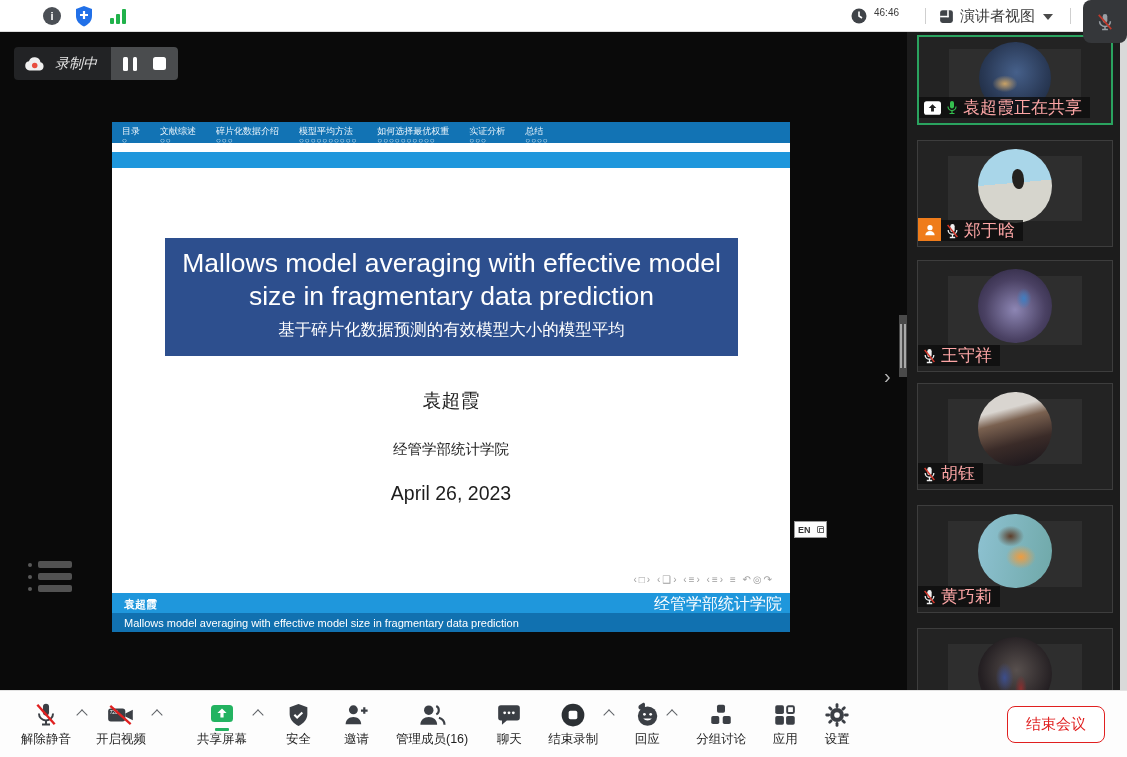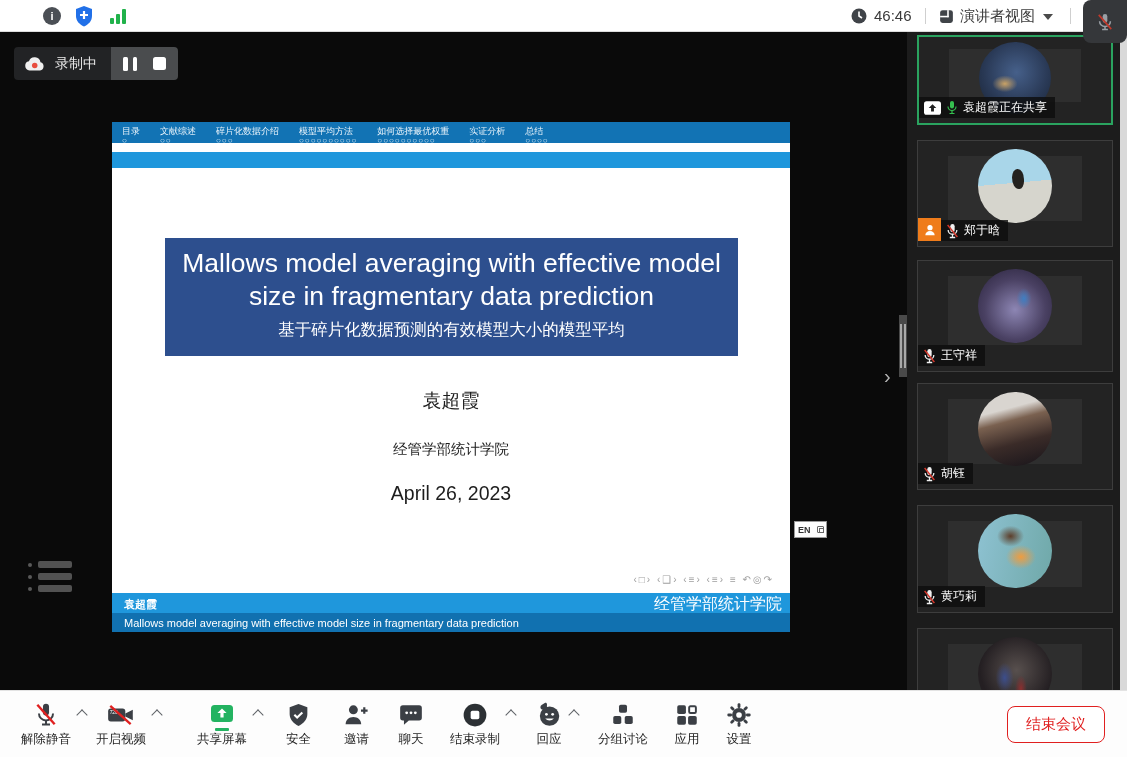--- a/index.html
+++ b/index.html
@@ -10,33 +10,33 @@
   
   #topbar { left:0; top:0; width:1127px; height:32px; background:#fff; border-bottom:1px solid #dcdcdc; z-index:30; }
   .info-circ { left:43px; top:7px; width:18px; height:18px; border-radius:50%; background:#4b4f55; color:#fff; font-size:11px; font-weight:bold; text-align:center; line-height:18px; }
   .shield { left:74px; top:5px; }
   .sigbars { left:110px; top:9px; width:18px; height:15px; }
   .sigbars i { position:absolute; bottom:0; width:4px; background:#21b24b; border-radius:1px; }
   .sigbars i:nth-child(1){ left:0; height:6px; }
   .sigbars i:nth-child(2){ left:6px; height:10px; }
   .sigbars i:nth-child(3){ left:12px; height:15px; }
   .clockic { left:851px; top:8px; width:16px; height:16px; }
-  #timer { left:874px; top:7px; font-size:15px; color:#3a3a3a; }
+  #timer { left:874px; top:7px; font-size:10px; color:#3a3a3a; }
   .tb-div { top:8px; width:1px; height:16px; background:#cfcfcf; }
   #viewic { left:938px; top:8px; }
   #viewlabel { left:960px; top:7px; font-size:15px; color:#3a3a3a; }
   .dd-tri { left:1043px; top:14px; width:0; height:0; border-left:5px solid transparent; border-right:5px solid transparent; border-top:6px solid #4a4a4a; }
   #selfmic { left:1083px; top:0; width:44px; height:43px; background:#35373a; border-radius:8px 0 8px 8px; z-index:40; display:flex; align-items:center; justify-content:center; }
 
   
   #stage { left:0; top:32px; width:907px; height:658px; background:#0a0a0a; }
 
   
   #rec { left:14px; top:15px; height:33px; display:flex; }
-  #rec-label { background:#222325; border-radius:4px 0 0 4px; display:flex; align-items:center; padding:0 14px 0 10px; gap:9px; }
+  #rec-label { background:#222325; border-radius:4px 0 0 4px; display:flex; align-items:center; padding:0 14px 0 10px; gap:9px;font-style:italic; }
   #rec-label span { color:#e8e8e8; font-size:14px; }
   #rec-btns { background:#4a4c4e; border-radius:0 4px 4px 0; display:flex; align-items:center; padding:0 12px; gap:16px; }
   .pausebtn { width:14px; height:14px; position:relative; }
   .pausebtn i { position:absolute; top:0; width:4.5px; height:14px; background:#fff; border-radius:1.5px; }
   .pausebtn i:first-child{ left:0; } .pausebtn i:last-child{ right:0; }
   .stopbtn { width:13px; height:13px; background:#fff; border-radius:2.5px; }
 
   
   #listic { left:28px; top:528px; opacity:.55; }
   #listic div { position:relative; height:12px; }
@@ -86,21 +86,21 @@
   .avatar { position:absolute; left:50%; transform:translateX(-50%); border-radius:50%; }
   .a1 { width:72px; height:72px; top:5px; background:radial-gradient(18px 12px at 36% 58%,#c9a266 0%,rgba(201,162,102,0) 70%),radial-gradient(circle at 52% 42%,#46608a 0%,#2a3a57 55%,#16202f 100%); }
   .a2 { width:74px; height:74px; top:8px; background:linear-gradient(175deg,#a9d6e9 0 46%,#d6d5cd 46% 100%); }
   .a2::after{ content:""; position:absolute; left:34px; top:20px; width:12px; height:20px; background:#24221f; border-radius:45% 55% 40% 60%; }
   .a3 { width:74px; height:74px; top:8px; background:radial-gradient(10px 14px at 62% 40%,#3f7ec2 0%,rgba(63,126,194,0) 75%),radial-gradient(circle at 50% 55%,#8d86b4 0%,#4a4163 55%,#262038 100%); }
   .a4 { width:74px; height:74px; top:8px; background:linear-gradient(165deg,#d9d5d0 0 26%,#7a6150 40%,#3a2b28 66%,#17141a 100%); }
   .a5 { width:74px; height:74px; top:8px; background:radial-gradient(20px 16px at 58% 58%,#ef9c3f 0%,rgba(239,156,63,0) 75%),radial-gradient(18px 14px at 44% 30%,#5d3e2a 0%,rgba(93,62,42,0) 75%),linear-gradient(100deg,#8ec2d2,#6fa8a8); }
   .a6 { width:74px; height:74px; top:8px; background:radial-gradient(12px 20px at 36% 55%,#3c4e8c 0%,rgba(60,78,140,0) 75%),radial-gradient(8px 18px at 58% 70%,#8c2f2f 0%,rgba(140,47,47,0) 75%),radial-gradient(circle at 52% 45%,#58504e 0%,#241f22 65%); }
 
   .plabel { position:absolute; bottom:5px; display:flex; align-items:center; gap:5px; background:rgba(12,12,12,.8); padding:2px 8px 2px 5px; height:21px; }
-  .plabel span { color:#ffffff; font-size:12px; white-space:nowrap; }
+  .plabel span { color:#fca5a5; font-size:17px; white-space:nowrap; }
   .hostbadge { position:absolute; left:0; bottom:5px; width:23px; height:23px; background:#ef7c1b; display:flex; align-items:center; justify-content:center; }
   #scrolltrack { left:1120px; top:32px; width:7px; height:658px; background:#d9d9d9; z-index:11; }
 
   
   #toolbar { left:0; top:690px; width:1127px; height:67px; background:#fdfdfd; border-top:1px solid #e3e3e3; display:flex; align-items:center; padding-left:14px; z-index:50; }
   .titem { display:flex; flex-direction:column; align-items:center; justify-content:center; gap:3px; height:60px; padding:0 7px; cursor:default; }
   .titem .tlabel { font-size:12.5px; color:#1f1f1f; white-space:nowrap; }
   .ticon { height:27px; display:flex; align-items:flex-end; justify-content:center; position:relative; }
   .caretup { width:9px; height:9px; margin:0 2px 22px 0; position:relative; }
   .caretup::before { content:""; position:absolute; left:0; top:2px; width:7px; height:7px; border-left:1.8px solid #5f6368; border-top:1.8px solid #5f6368; transform:rotate(45deg); }
@@ -395,20 +395,30 @@
     <div class="ticon">
       <svg width="27" height="26" viewBox="0 0 26 24">
           <circle cx="10" cy="7" r="4.3" fill="#3b3f45"></circle>
           <path d="M2.5 21c0-4.3 3.4-7 7.5-7s7.5 2.7 7.5 7z" fill="#3b3f45"></path>
           <path d="M20.5 4.5v6.4M17.3 7.7h6.4" stroke="#3b3f45" stroke-width="2.1" fill="none"></path>
         </svg>
     </div>
     <div class="tlabel">邀请</div>
   </div>
 
+  <div class="titem" style="margin-left:12px;">
+    <div class="ticon">
+      <svg width="29" height="26" viewBox="0 0 27 24">
+          <circle cx="10" cy="7.5" r="4.4" fill="#3b3f45"></circle>
+          <path d="M2.2 21c0-4.4 3.5-7.2 7.8-7.2s7.8 2.8 7.8 7.2z" fill="#3b3f45"></path>
+          <path d="M17 3.6a4.4 4.4 0 0 1 0 7.8M19.5 14.5c3.1 1 5.2 3.4 5.2 6.5" fill="none" stroke="#3b3f45" stroke-width="2"></path>
+        </svg>
+    </div>
+    <div class="tlabel">管理成员(16)</div>
+  </div>
 
   <div class="titem" style="margin-left:14px;">
     <div class="ticon">
       <svg width="26" height="26" viewBox="0 0 24 24">
           <path d="M4.5 3h15A2.5 2.5 0 0 1 22 5.5v9a2.5 2.5 0 0 1-2.5 2.5H10l-4.5 4v-4h-1A2.5 2.5 0 0 1 2 14.5v-9A2.5 2.5 0 0 1 4.5 3z" fill="#3b3f45"></path>
           <circle cx="8" cy="10" r="1.3" fill="#fff"></circle>
           <circle cx="12" cy="10" r="1.3" fill="#fff"></circle>
           <circle cx="16" cy="10" r="1.3" fill="#fff"></circle>
         </svg>
     </div>

